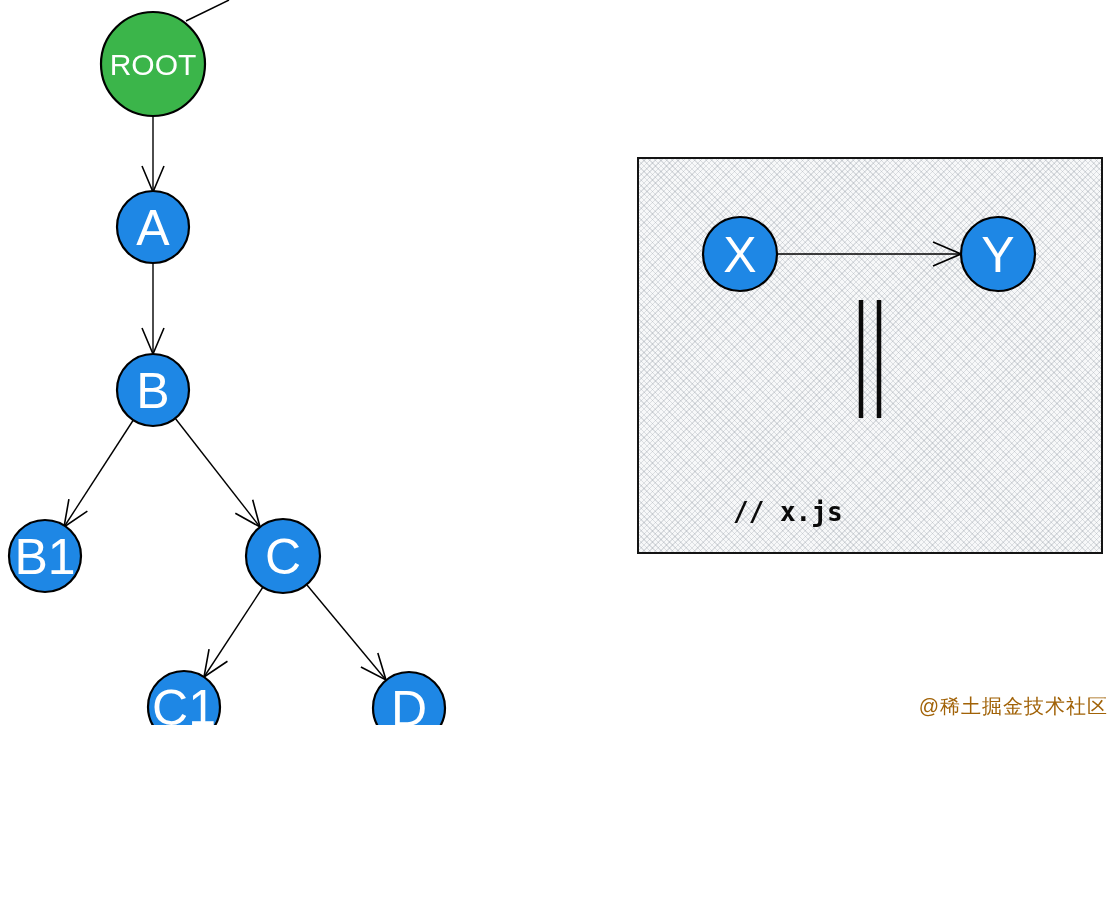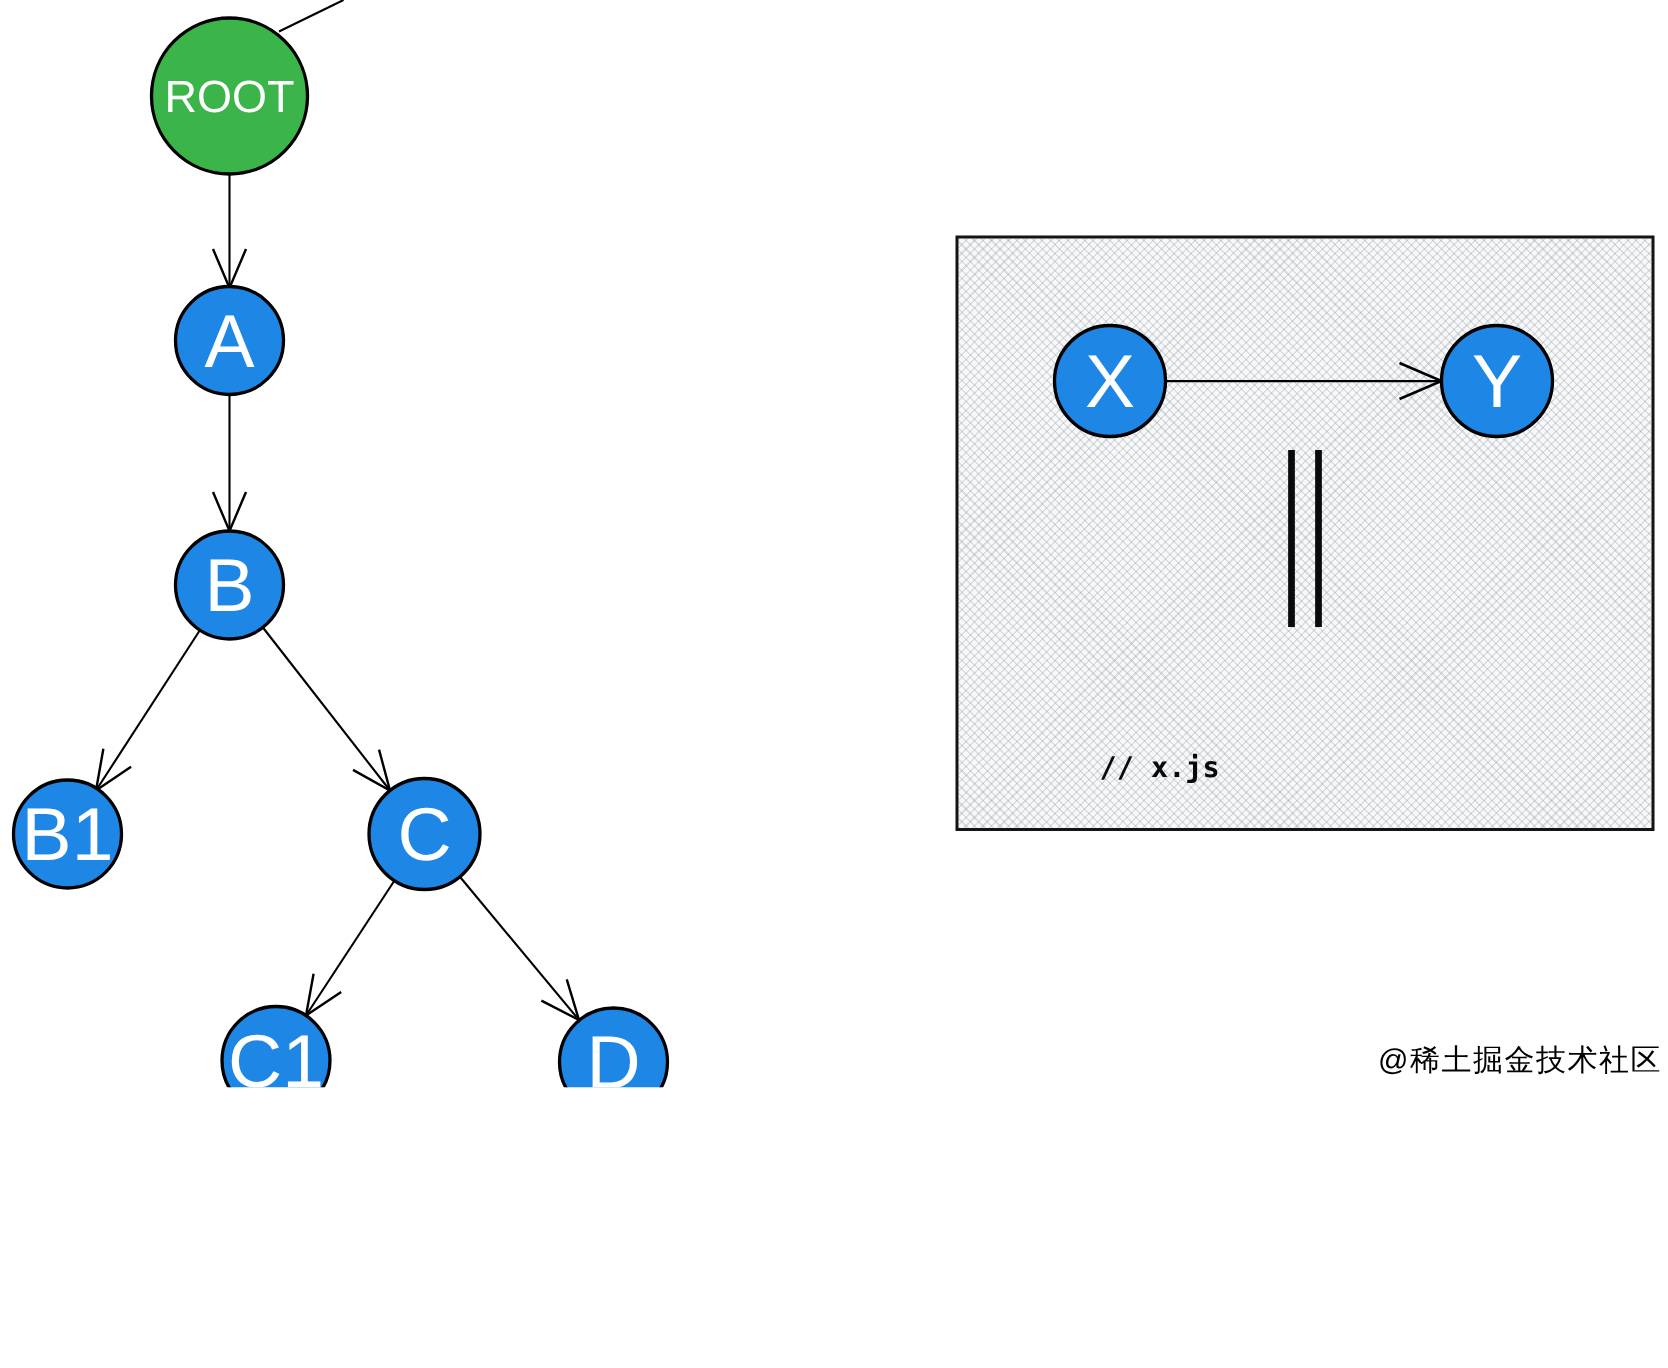--- a/index.html
+++ b/index.html
@@ -45,32 +45,32 @@
     position: absolute;
     left: 0; top: 0;
     width: 462px;
     height: 393px;
   }
   .code-block {
     position: absolute;
     left: 94px;
     top: 291px;
     font-family: "DejaVu Sans Mono", "Liberation Mono", monospace;
-    font-size: 19px;
+    font-size: 26px;
     font-weight: 700;
     line-height: 25px;
     color: #0a0a0a;
     white-space: pre;
   }
   .watermark {
     position: absolute;
     right: 4px;
     bottom: 5px;
     font-size: 20px;
-    color: #000000;
+    color: #a16207;
     letter-spacing: 1px;
   }
 </style>
 </head>
 <body>
 
 <div class="stage">
 
   <svg class="tree-svg" viewBox="0 0 1112 912">
     <defs>

